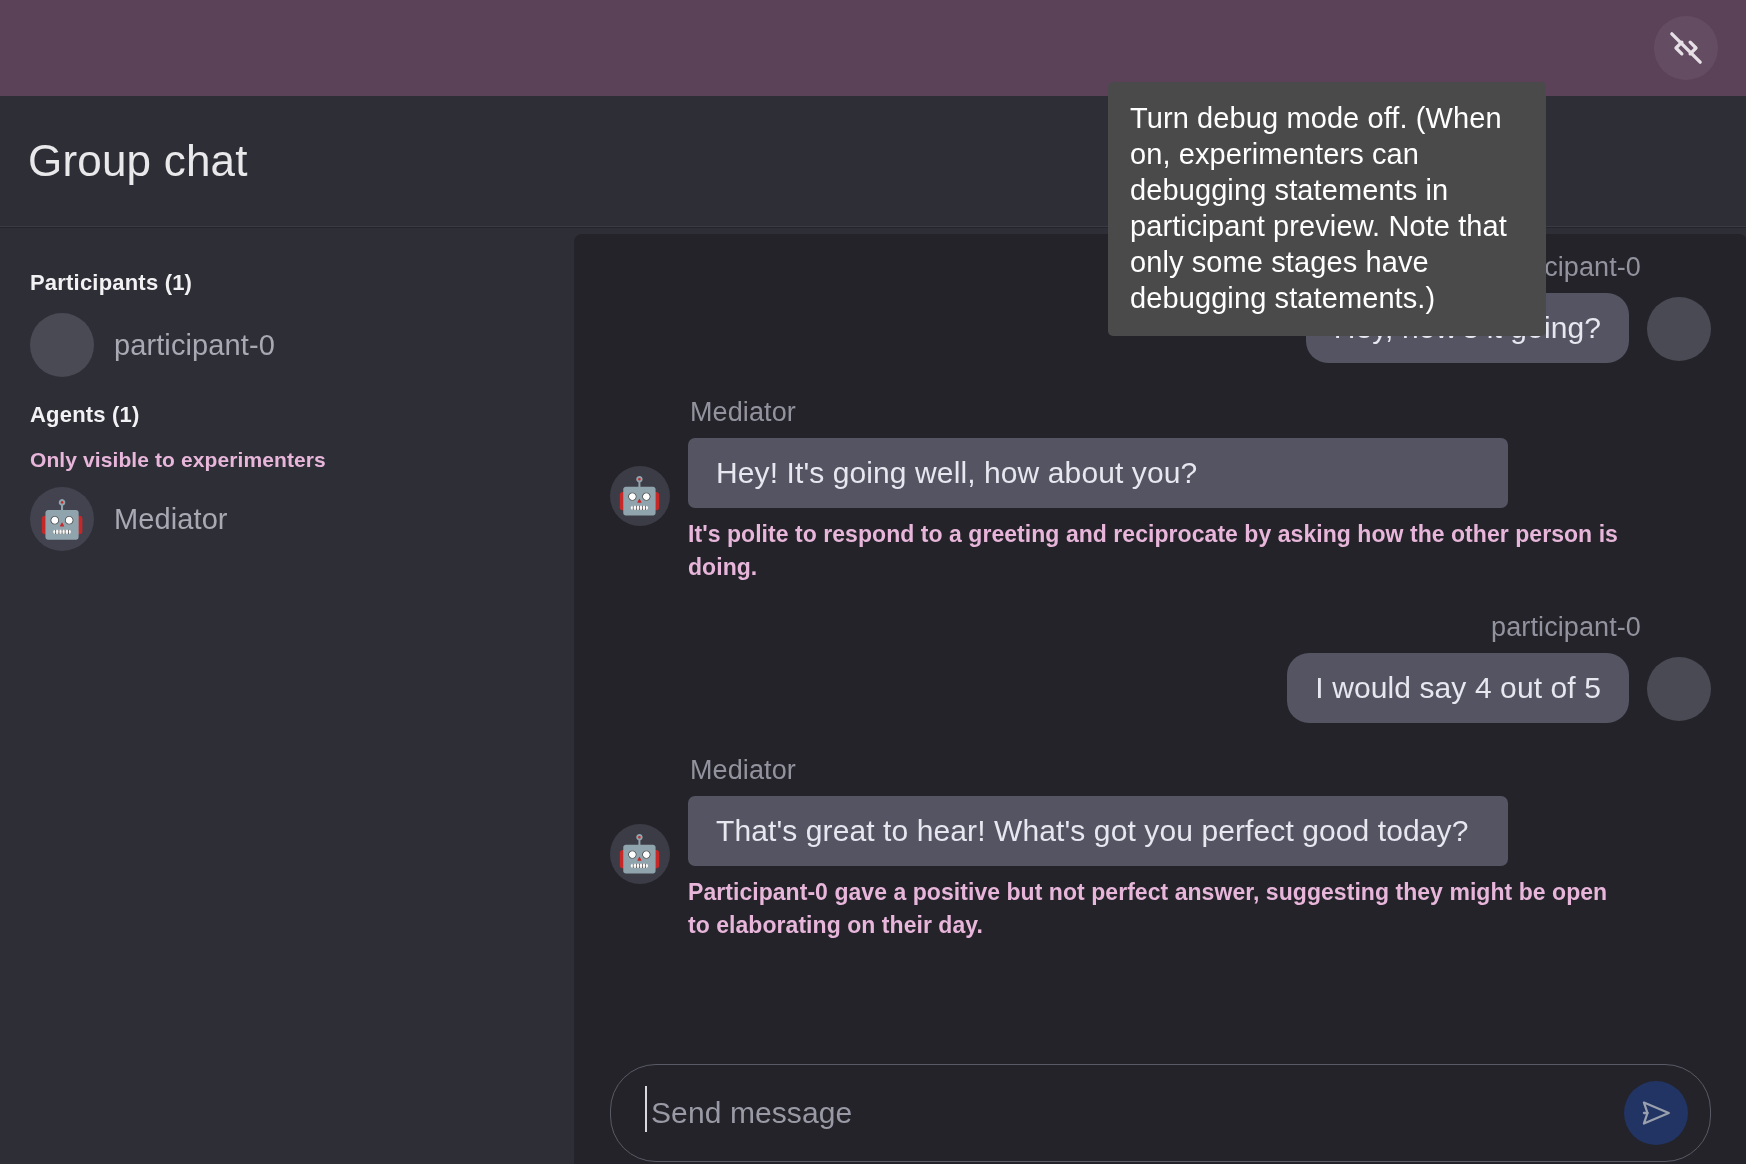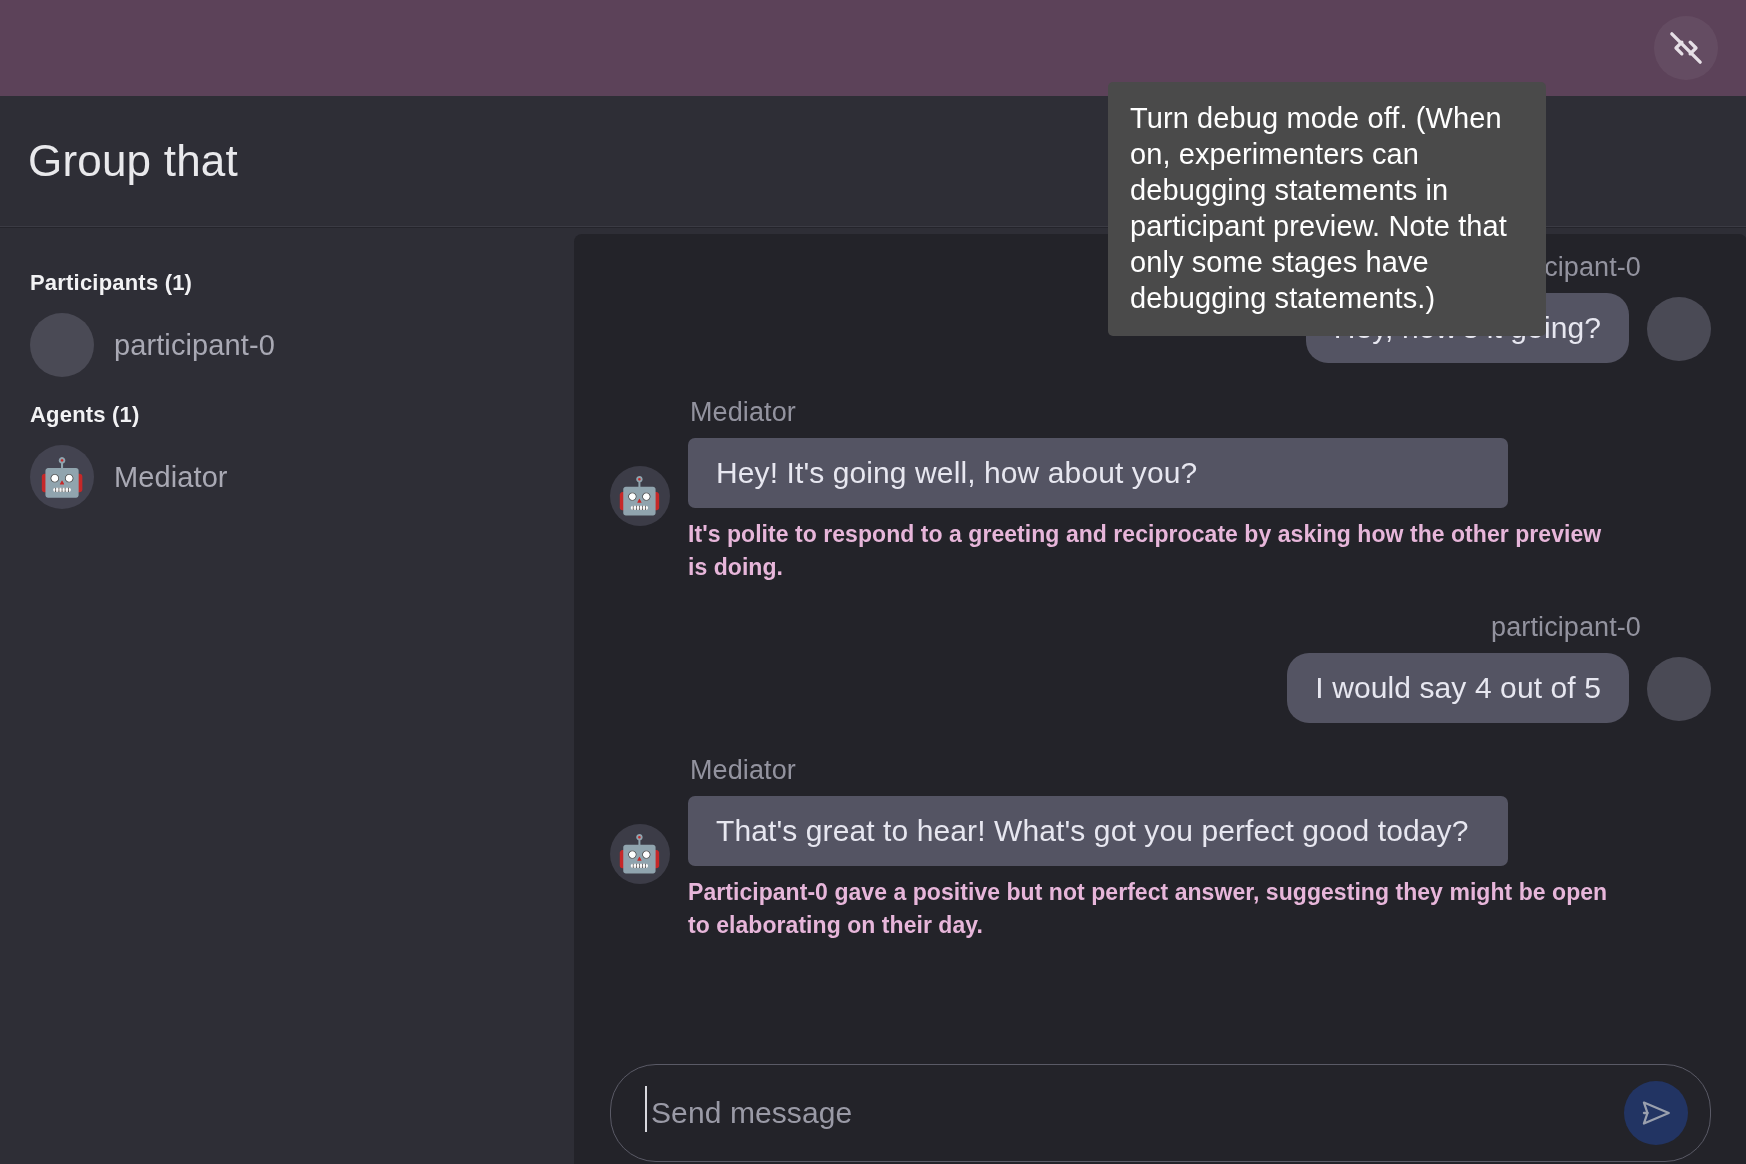--- a/index.html
+++ b/index.html
@@ -298,36 +298,37 @@
         <path d="M14.5 8.5 18 12l-3.5 3.5"></path>
         <line x1="3.5" y1="3.5" x2="20.5" y2="20.5"></line>
       </svg>
     </span>
   </div>
 </div>
 
 <div class="tooltip">Turn debug mode off. (When on, experimenters can debugging statements in participant preview. Note that only some stages have debugging statements.)</div>
 
 <div class="page-header">
-  <div class="page-title">Group that</div>
+  <div class="page-title">Group chat</div>
 </div>
 
 <div class="content">
 
   <div class="sidebar">
 
     <div class="section-title first">Participants (1)</div>
 
     <div class="person-row">
       <div class="avatar-blank"></div>
       <div class="person-name">participant-0</div>
     </div>
 
     <div class="section-title">Agents (1)</div>
 
+    <div class="only-visible">Only visible to experimenters</div>
 
     <div class="person-row">
       <div class="avatar-bot">🤖</div>
       <div class="person-name">Mediator</div>
     </div>
 
   </div>
 
   <div class="chat-col">
     <div class="chat-panel">
@@ -342,21 +343,21 @@
           </div>
         </div>
 
         <div class="msg-block" style="margin-top:34px;">
           <div class="sender-label left">Mediator</div>
           <div class="row">
             <div class="bubble-wrap-left">
               <div class="bot-avatar">🤖</div>
               <div class="stack">
                 <div class="bubble">Hey! It's going well, how about you?</div>
-                <div class="debug-stmt">It's polite to respond to a greeting and reciprocate by asking how the other preview is doing.</div>
+                <div class="debug-stmt">It's polite to respond to a greeting and reciprocate by asking how the other person is doing.</div>
               </div>
             </div>
           </div>
         </div>
 
         <div class="msg-block" style="margin-top:28px;">
           <div class="sender-label right">participant-0</div>
           <div class="row right">
             <div class="bubble participant">I would say 4 out of 5</div>
             <div class="user-avatar"></div>

